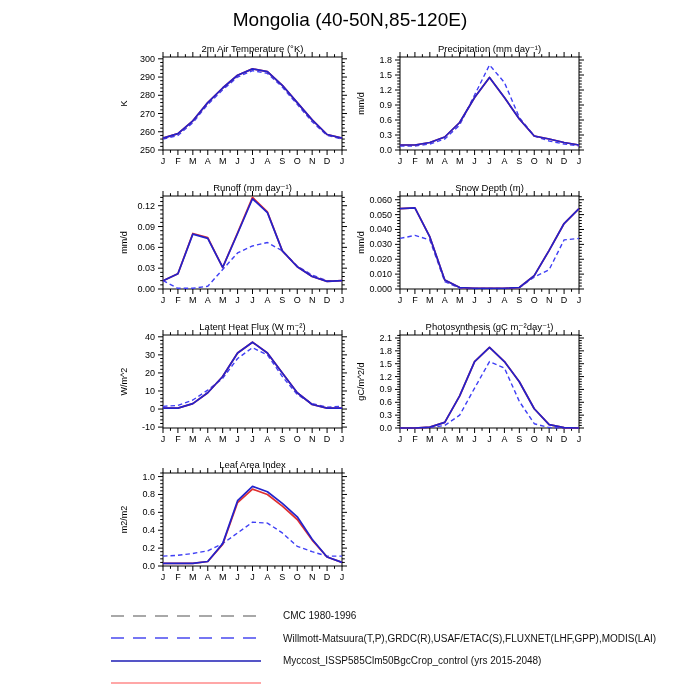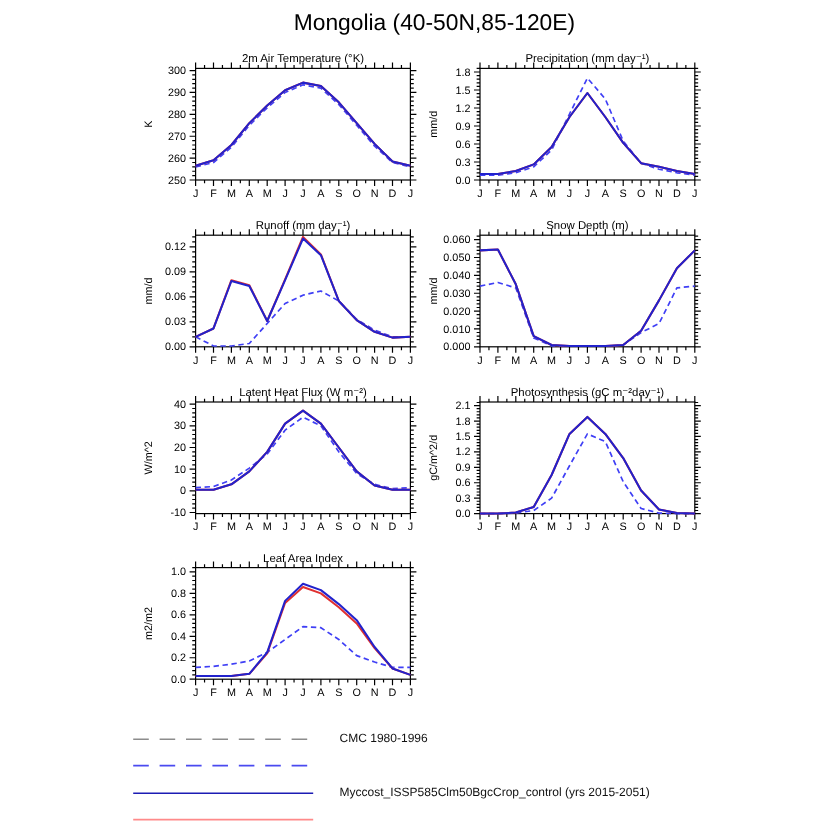--- a/index.html
+++ b/index.html
@@ -1,18 +1,18 @@
 <!DOCTYPE html>
 <html><head>
 <meta charset="utf-8">
 <style>
   html,body{margin:0;padding:0;background:#fff;}
   body{width:700px;height:700px;position:relative;overflow:hidden;
        font-family:"Liberation Sans","DejaVu Sans",sans-serif;color:#000;}
-  .main-title{position:absolute;left:122px;top:9px;width:480px;text-align:center;
+  .main-title{position:absolute;left:110px;top:9px;width:480px;text-align:center;
               font-size:19px;color:#000;}
   .chart-cell{position:absolute;width:270px;height:133px;}
   .legend{position:absolute;left:110px;top:608px;width:580px;}
   .legend-row{display:flex;align-items:center;height:15px;margin-bottom:7.5px;}
   .legend-swatch{width:152px;height:6px;flex:0 0 152px;}
   .legend-label{margin-left:21px;font-size:10px;white-space:nowrap;color:#111;}
   svg text{font-family:"Liberation Sans","DejaVu Sans",sans-serif;}
 </style>
 </head>
 <body>
@@ -972,25 +972,26 @@
     <div class="legend-row">
       <svg width="152" height="6" class="legend-swatch">
         <line x1="1" y1="3" x2="151" y2="3" stroke="#8c8c8c" stroke-width="1.3" stroke-dasharray="13,9"></line>
       </svg>
       <span class="legend-label">CMC 1980-1996</span>
     </div>
     <div class="legend-row">
       <svg width="152" height="6" class="legend-swatch">
         <line x1="1" y1="3" x2="151" y2="3" stroke="#4a4af0" stroke-width="1.3" stroke-dasharray="13,9"></line>
       </svg>
+      <span class="legend-label">Willmott-Matsuura(T,P),GRDC(R),USAF/ETAC(S),FLUXNET(LHF,GPP),MODIS(LAI)</span>
     </div>
     <div class="legend-row">
       <svg width="152" height="6" class="legend-swatch">
         <line x1="1" y1="3" x2="151" y2="3" stroke="#1c1cb4" stroke-width="1.3"></line>
       </svg>
-      <span class="legend-label">Myccost_ISSP585Clm50BgcCrop_control (yrs 2015-2051)</span>
+      <span class="legend-label">Myccost_ISSP585Clm50BgcCrop_control (yrs 2015-2048)</span>
     </div>
     <div class="legend-row">
       <svg width="152" height="6" class="legend-swatch">
         <line x1="1" y1="3" x2="151" y2="3" stroke="#ff8a8a" stroke-width="1.3"></line>
       </svg>
     </div>
   </div>
 
 </body></html>

